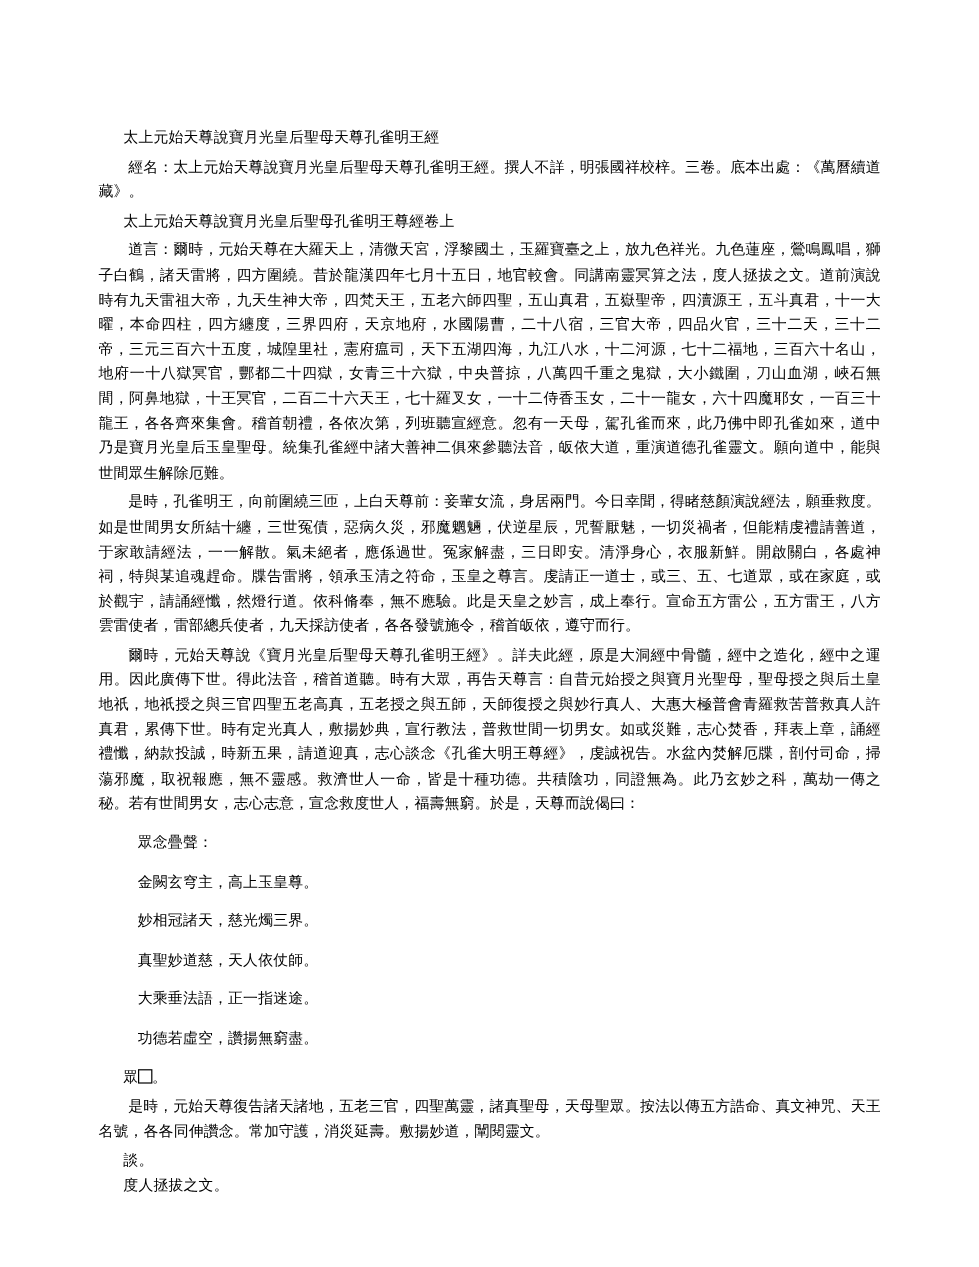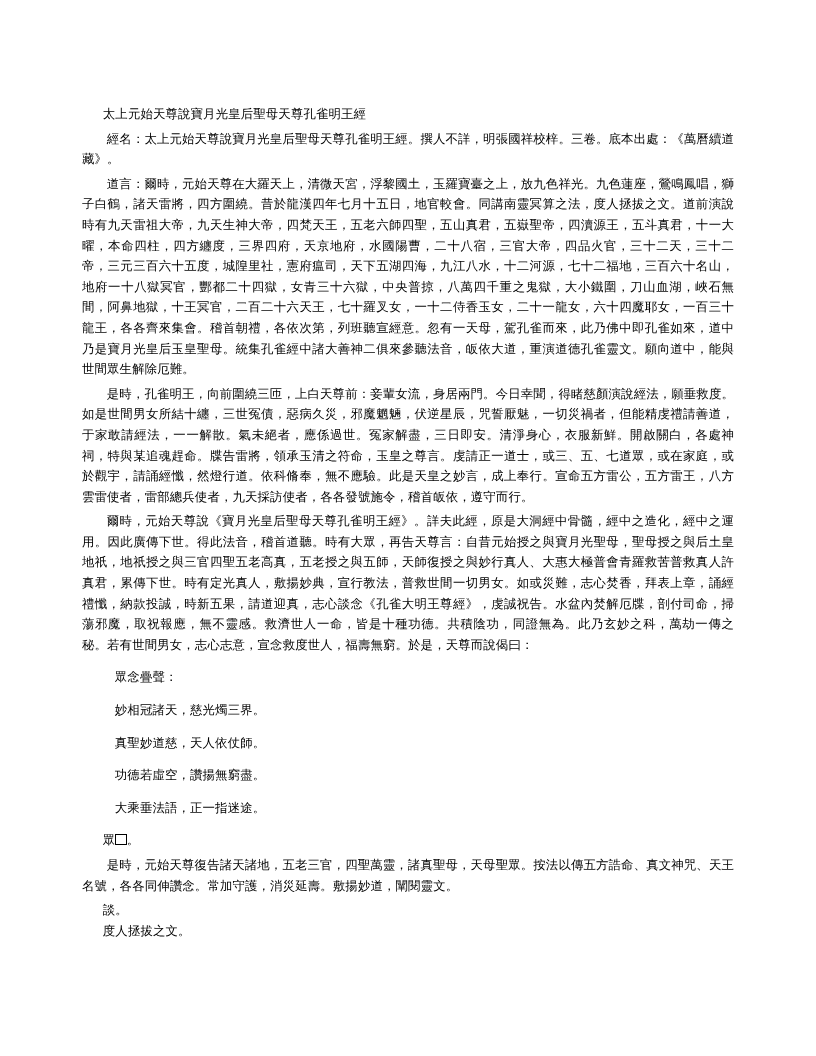--- a/index.html
+++ b/index.html
@@ -63,33 +63,35 @@
 </head>
 <body>
 
 <div class="page">
   <div class="doc-body">
 
     <p class="line">太上元始天尊說寶月光皇后聖母天尊孔雀明王經</p>
 
     <p class="para">經名：太上元始天尊說寶月光皇后聖母天尊孔雀明王經。撰人不詳，明張國祥校梓。三卷。底本出處：《萬曆續道藏》。</p>
 
+    <p class="line">太上元始天尊說寶月光皇后聖母孔雀明王尊經卷上</p>
 
     <p class="para">道言：爾時，元始天尊在大羅天上，清微天宮，浮黎國土，玉羅寶臺之上，放九色祥光。九色蓮座，鶯鳴鳳唱，獅子白鶴，諸天雷將，四方圍繞。昔於龍漢四年七月十五日，地官較會。同講南靈冥算之法，度人拯拔之文。道前演說時有九天雷祖大帝，九天生神大帝，四梵天王，五老六師四聖，五山真君，五嶽聖帝，四瀆源王，五斗真君，十一大曜，本命四柱，四方纏度，三界四府，天京地府，水國陽曹，二十八宿，三官大帝，四品火官，三十二天，三十二帝，三元三百六十五度，城隍里社，憲府瘟司，天下五湖四海，九江八水，十二河源，七十二福地，三百六十名山，地府一十八獄冥官，酆都二十四獄，女青三十六獄，中央普掠，八萬四千重之鬼獄，大小鐵圍，刀山血湖，峽石無間，阿鼻地獄，十王冥官，二百二十六天王，七十羅叉女，一十二侍香玉女，二十一龍女，六十四魔耶女，一百三十龍王，各各齊來集會。稽首朝禮，各依次第，列班聽宣經意。忽有一天母，駕孔雀而來，此乃佛中即孔雀如來，道中乃是寶月光皇后玉皇聖母。統集孔雀經中諸大善神二俱來參聽法音，皈依大道，重演道德孔雀靈文。願向道中，能與世間眾生解除厄難。</p>
 
     <p class="para">是時，孔雀明王，向前圍繞三匝，上白天尊前：妾輩女流，身居兩門。今日幸聞，得睹慈顏演說經法，願垂救度。如是世間男女所結十纏，三世冤債，惡病久災，邪魔魍魎，伏逆星辰，咒誓厭魅，一切災禍者，但能精虔禮請善道，于家敢請經法，一一解散。氣未絕者，應係過世。冤家解盡，三日即安。清淨身心，衣服新鮮。開啟關白，各處神祠，特與某追魂趕命。牒告雷將，領承玉清之符命，玉皇之尊言。虔請正一道士，或三、五、七道眾，或在家庭，或於觀宇，請誦經懺，然燈行道。依科脩奉，無不應驗。此是天皇之妙言，成上奉行。宣命五方雷公，五方雷王，八方雲雷使者，雷部總兵使者，九天採訪使者，各各發號施令，稽首皈依，遵守而行。</p>
 
     <p class="para">爾時，元始天尊說《寶月光皇后聖母天尊孔雀明王經》。詳夫此經，原是大洞經中骨髓，經中之造化，經中之運用。因此廣傳下世。得此法音，稽首道聽。時有大眾，再告天尊言：自昔元始授之與寶月光聖母，聖母授之與后土皇地祇，地祇授之與三官四聖五老高真，五老授之與五師，天師復授之與妙行真人、大惠大極普會青羅救苦普救真人許真君，累傳下世。時有定光真人，敷揚妙典，宣行教法，普救世間一切男女。如或災難，志心焚香，拜表上章，誦經禮懺，納款投誠，時新五果，請道迎真，志心談念《孔雀大明王尊經》，虔誠祝告。水盆內焚解厄牒，剖付司命，掃蕩邪魔，取祝報應，無不靈感。救濟世人一命，皆是十種功德。共積陰功，同證無為。此乃玄妙之科，萬劫一傳之秘。若有世間男女，志心志意，宣念救度世人，福壽無窮。於是，天尊而說偈曰：</p>
 
     <div class="verse">
       <p>眾念疊聲：</p>
+      <p>金闕玄穹主，高上玉皇尊。</p>
       <p>妙相冠諸天，慈光燭三界。</p>
       <p>真聖妙道慈，天人依仗師。</p>
+      <p>大乘垂法語，正一指迷途。</p>
       <p>功德若虛空，讚揚無窮盡。</p>
-      <p>大乘垂法語，正一指迷途。</p>
     </div>
 
     <p class="line"><span>眾</span><span class="missing-glyph"></span><span>。</span></p>
 
     <p class="para">是時，元始天尊復告諸天諸地，五老三官，四聖萬靈，諸真聖母，天母聖眾。按法以傳五方誥命、真文神咒、天王名號，各各同伸讚念。常加守護，消災延壽。敷揚妙道，闡閱靈文。</p>
 
     <p class="line">談。</p>
 
 
     <p class="line">度人拯拔之文。</p>

